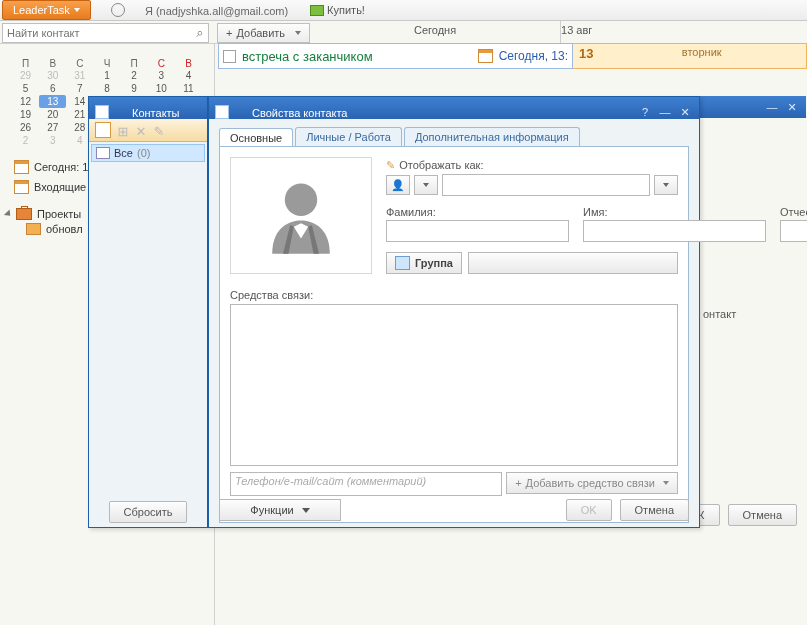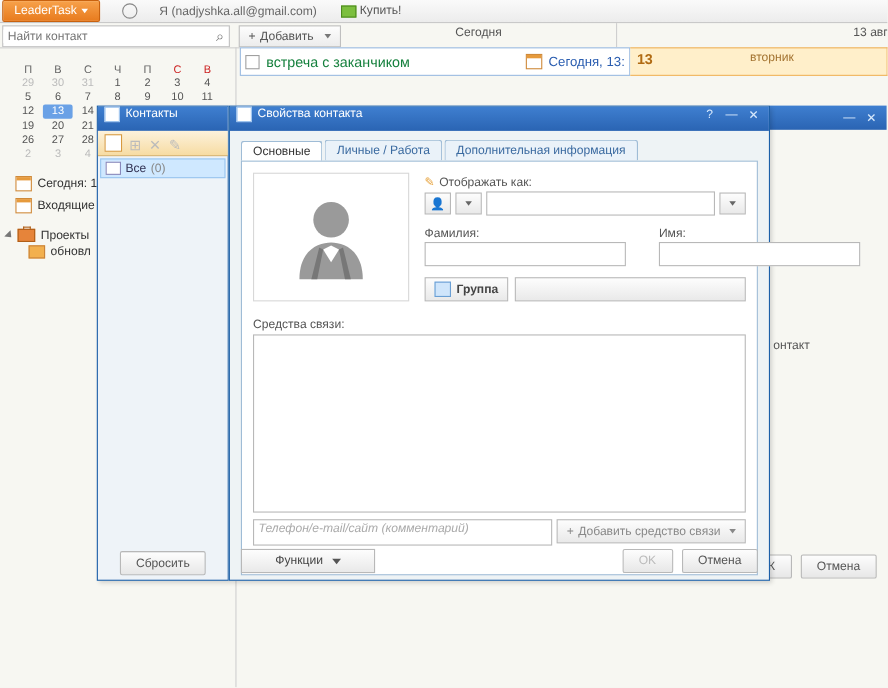--- a/index.html
+++ b/index.html
@@ -13,21 +13,21 @@
   .buy{margin-left:10px;display:flex;align-items:center;gap:3px;color:#555;padding-left:12px;}
   .buy .cash{width:12px;height:9px;background:#7cbf3e;border:1px solid #4e8a1f;}
   
   .row2{height:22px;border-bottom:1px solid #cfcfcf;display:flex;}
   .search{margin:2px;width:205px;height:18px;border:1px solid #bfbfbf;background:#fff;display:flex;align-items:center;}
   .search input{flex:1;border:none;outline:none;font-size:11px;padding:0 4px;color:#999;}
   .search .mag{width:16px;text-align:center;color:#777;font-size:13px;}
   .addbtn{margin:2px 0 2px 6px;height:18px;border:1px solid #bfbfbf;background:linear-gradient(#fdfdfd,#ececec);display:flex;align-items:center;padding:0 8px;gap:4px;color:#555;}
   .addbtn .tri2{width:0;height:0;border-left:3px solid transparent;border-right:3px solid transparent;border-top:4px solid #777;margin-left:6px;}
   .daylabel{flex:0 0 250px;text-align:center;color:#555;padding-top:3px;}
-  .daylabel2{flex:1;text-align:right;color:#555;padding-top:3px;border-left:1px solid #cfcfcf;}
+  .daylabel2{flex:1;text-align:left;color:#555;padding-top:3px;border-left:1px solid #cfcfcf;}
   
   .taskrow{position:absolute;left:218px;top:43px;right:0;height:26px;display:flex;}
   .taskcell{flex:0 0 345px;height:24px;border:1px solid #9bbbe0;background:#fff;display:flex;align-items:center;gap:6px;padding:0 4px;}
   .taskcell .chk{width:11px;height:11px;border:1px solid #a0a0a0;background:#fff;}
   .taskcell .txt{flex:1;color:#15803d;font-size:13px;}
   .taskcell .cal{width:13px;height:12px;border:1px solid #cf8a3a;background:#fff;position:relative;}
   .taskcell .cal::before{content:"";position:absolute;top:0;left:0;right:0;height:3px;background:#e69a3c;}
   .taskcell .due{color:#2a5db0;font-size:12px;}
   .daycell{flex:1;border:1px solid #f0b45e;border-left:none;background:#ffefca;display:flex;align-items:flex-start;padding:2px 6px;gap:10px;}
   .daycell .dn{color:#b06a12;font-weight:bold;font-size:13px;}
@@ -52,21 +52,21 @@
   .sbfolder .case::before{content:"";position:absolute;top:-3px;left:4px;width:5px;height:2px;border:1px solid #b05e18;border-bottom:none;}
   .subp{padding-left:26px;display:flex;align-items:center;gap:5px;color:#333;}
   .subp .fld{width:13px;height:10px;background:#f2b04e;border:1px solid #c9833a;}
   
   .rlabel{position:absolute;left:703px;top:308px;color:#555;}
   .rbtns{position:absolute;right:10px;top:504px;display:flex;gap:8px;}
   .gbtn{height:20px;padding:0 14px;border:1px solid #b8b8b8;background:linear-gradient(#fdfdfd,#e7e7e7);border-radius:2px;display:flex;align-items:center;color:#555;}
   
   .win{position:absolute;border:1px solid #1b5fa8;background:#eef3f8;box-shadow:2px 2px 4px rgba(0,0,0,.15);}
   .winA{left:88px;top:96px;width:118px;height:430px;}
-  .titlebar{height:22px;background:linear-gradient(#3f7fd0,#2a64b3);display:flex;align-items:flex-start;color:#fff;padding:0 6px;gap:5px;}
+  .titlebar{height:22px;background:linear-gradient(#3f7fd0,#2a64b3);display:flex;align-items:flex-end;color:#fff;padding:0 6px;gap:23px;}
   .titlebar .ticon{width:12px;height:12px;background:#fff;border:1px solid #9ec4ee;}
   .tbarA{height:22px;background:linear-gradient(#fdf2dc,#f7dca3);border-bottom:1px solid #d9b46e;display:flex;align-items:center;gap:6px;padding:0 6px;}
   .tbarA .ic1{width:14px;height:14px;background:#fff;border:1px solid #d89a3f;}
   .tbarA .icg{width:12px;height:12px;color:#bbb;font-size:13px;text-align:center;}
   .grp{background:#cfe8ff;border:1px solid #99c5ef;margin:2px;padding:2px 4px;display:flex;align-items:center;gap:4px;color:#335;}
   .grp .gic{width:12px;height:10px;background:#fff;border:1px solid #88b;}
   .grp .cnt{color:#888;}
   .winA .ftr{position:absolute;bottom:4px;left:0;right:0;display:flex;justify-content:center;}
   
   .winB{left:208px;top:96px;width:490px;height:430px;background:#eef3f5;}
@@ -79,21 +79,21 @@
   .avatar{width:140px;height:115px;border:1px solid #d8d8d8;display:flex;align-items:center;justify-content:center;}
   .avatar svg{width:90px;height:90px;}
   .right{position:absolute;left:166px;top:10px;right:10px;}
   .lbl{color:#555;margin:2px 0;}
   .pencil{color:#e6a13a;margin-right:4px;}
   .fieldrow{display:flex;align-items:center;gap:4px;margin-top:2px;}
   .combo{width:22px;height:18px;border:1px solid #b8b8b8;background:linear-gradient(#fdfdfd,#e9e9e9);display:flex;align-items:center;justify-content:center;}
   .combo .tri2{border-top-color:#666;}
   .inp{height:18px;border:1px solid #b8b8b8;background:#fff;}
   .disp{flex:1;}
-  .threecol{display:flex;gap:30px;margin-top:8px;}
+  .threecol{display:flex;gap:14px;margin-top:8px;}
   .threecol .col{flex:1;display:flex;flex-direction:column;}
   .grpbtn{margin-top:10px;display:flex;gap:6px;}
   .grpbtn .b{height:20px;border:1px solid #b8b8b8;background:linear-gradient(#fdfdfd,#e9e9e9);display:flex;align-items:center;padding:0 8px;gap:5px;font-weight:bold;color:#444;}
   .grpbtn .b .gi{width:13px;height:12px;border:1px solid #6a9fd4;background:#cfe5fb;}
   .grpbtn .long{flex:1;border:1px solid #b8b8b8;height:20px;background:linear-gradient(#fdfdfd,#e9e9e9);}
   .comm{position:absolute;left:10px;top:140px;right:10px;}
   .commbox{border:1px solid #b8b8b8;height:160px;background:#fff;margin-top:3px;}
   .commftr{display:flex;gap:4px;margin-top:6px;}
   .commftr .ph{flex:1;height:18px;border:1px solid #b8b8b8;background:#fff;color:#aaa;padding:2px 4px;font-style:italic;font-size:11px;}
   .commftr .add{height:20px;border:1px solid #b8b8b8;background:linear-gradient(#fdfdfd,#e9e9e9);padding:0 8px;display:flex;align-items:center;gap:4px;color:#888;}

